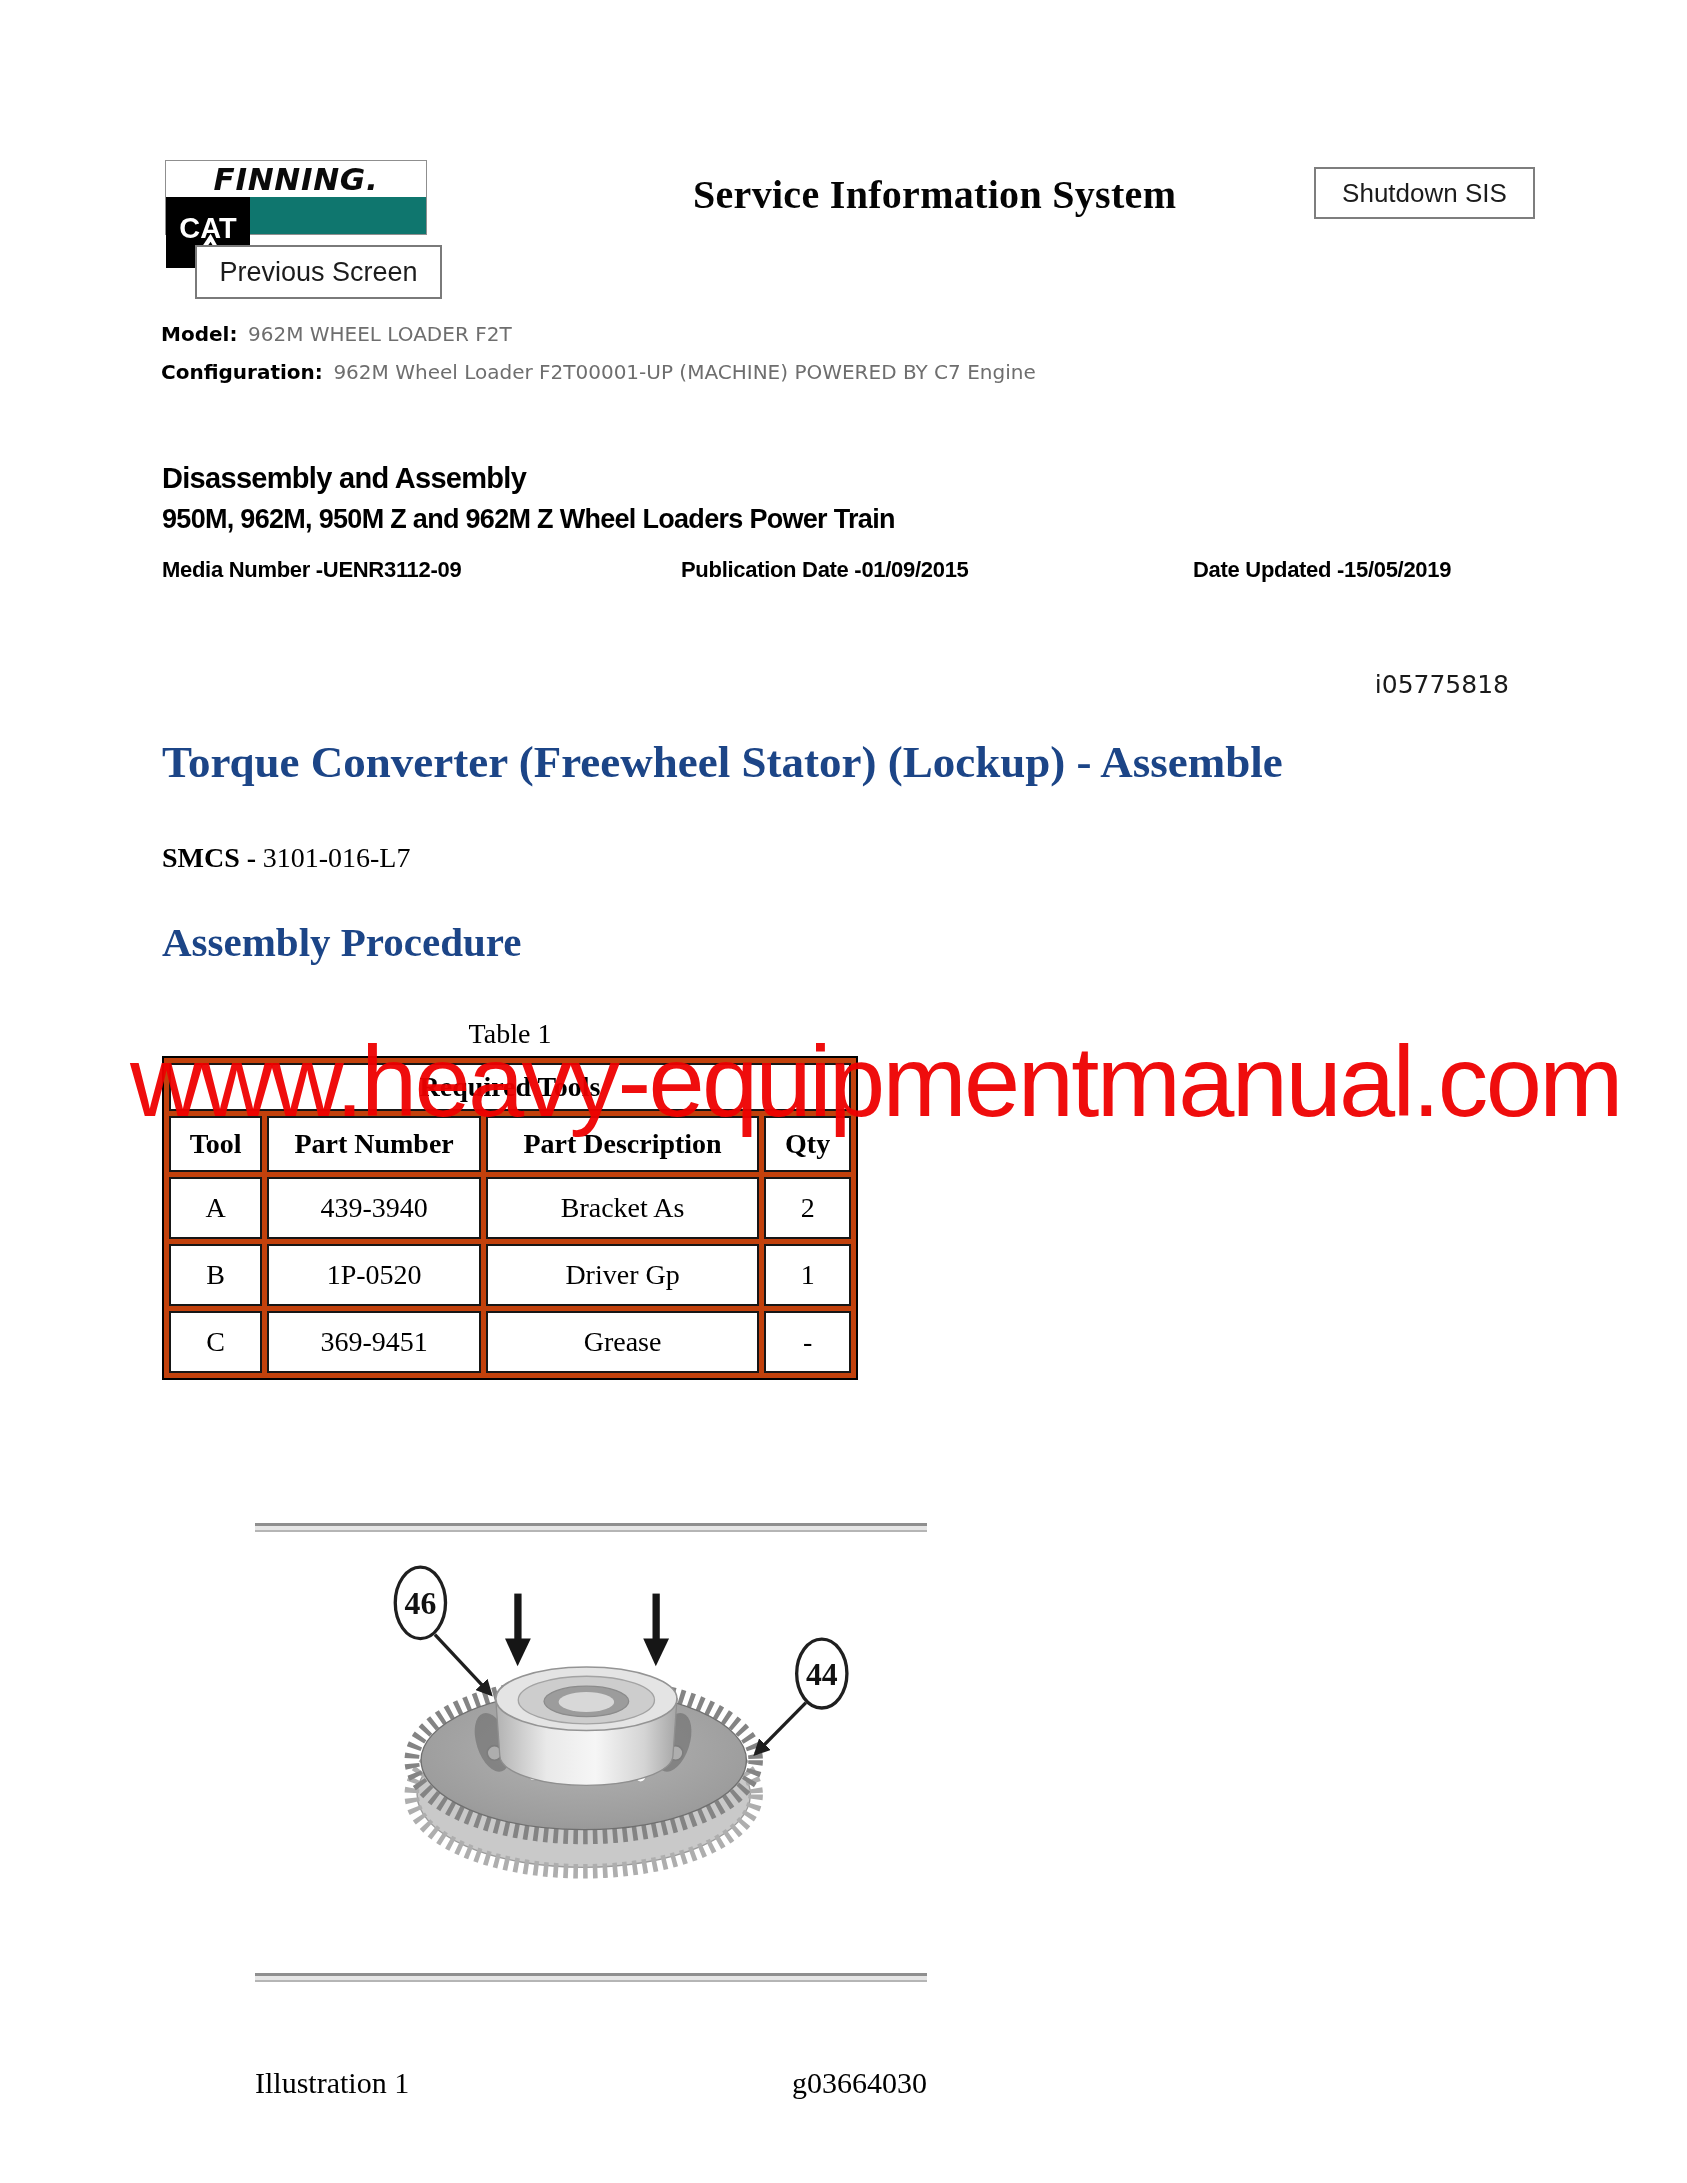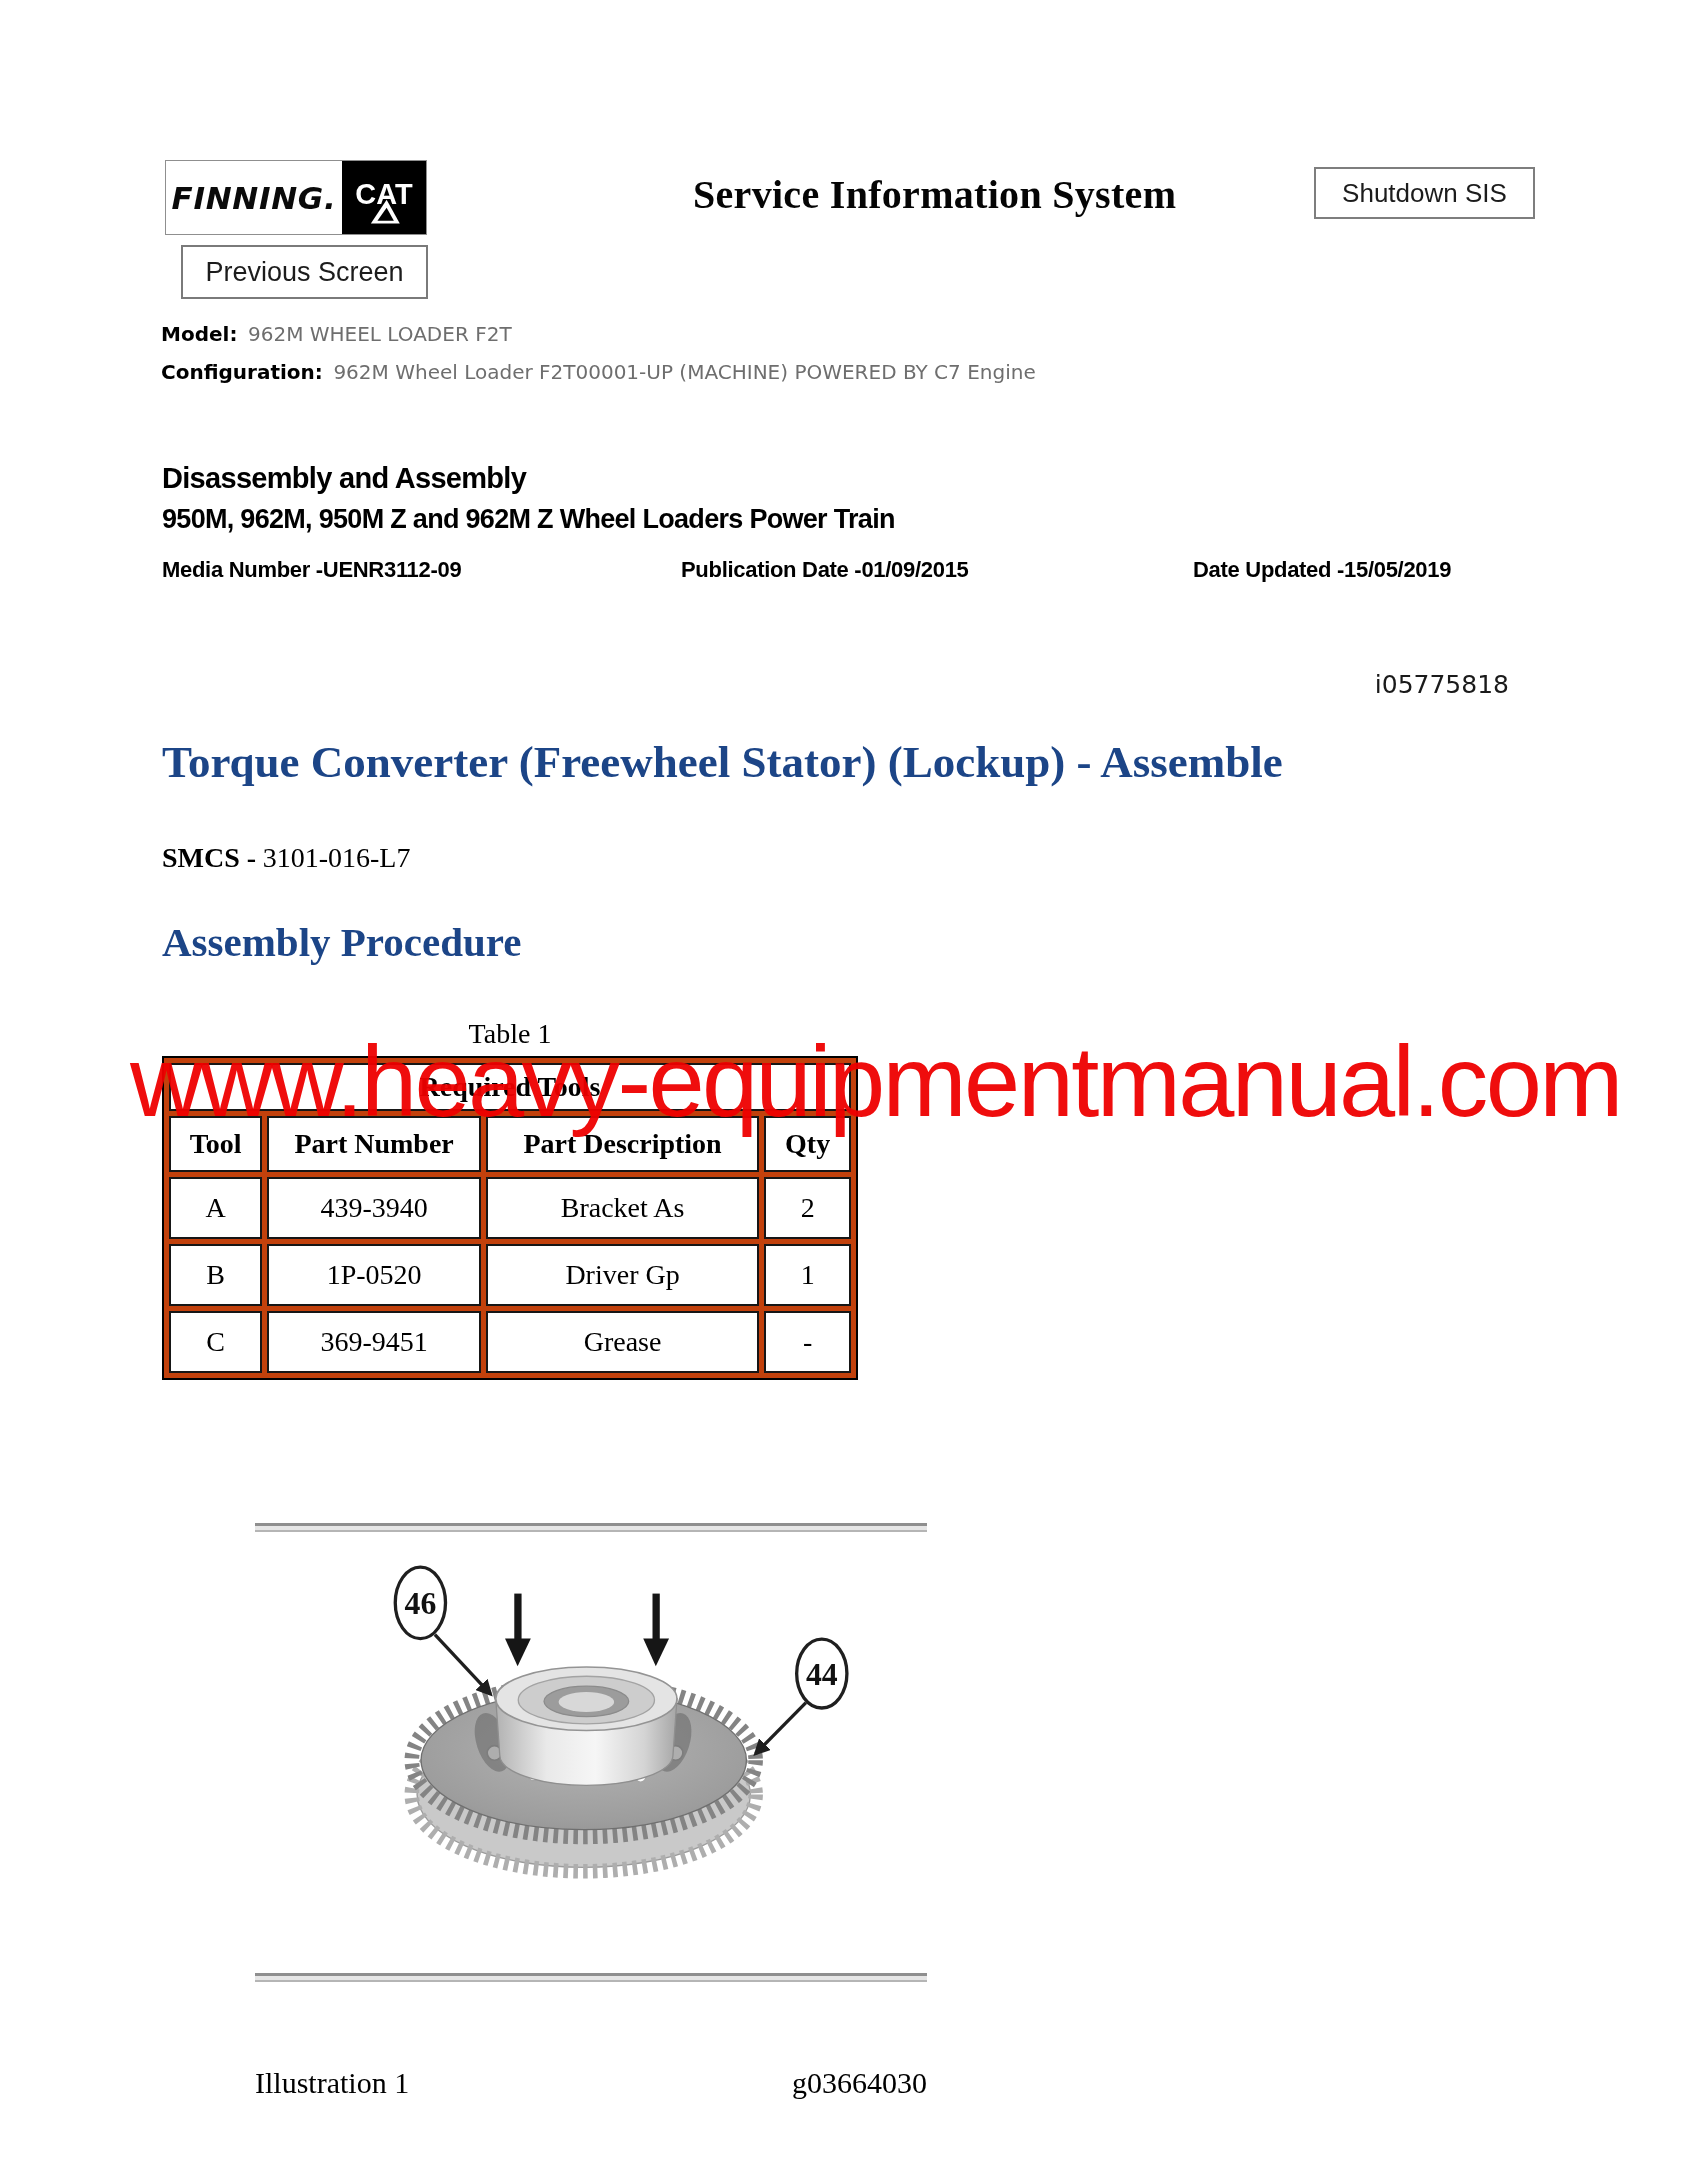--- a/index.html
+++ b/index.html
@@ -1,34 +1,34 @@
 <!DOCTYPE html>
 <html style="font-size:10.6px"><head>
 <meta charset="utf-8">
 <style>
   html,body{margin:0;padding:0;background:#ffffff;}
   .page{position:relative;width:1687px;height:2183px;background:#ffffff;overflow:hidden;
         font-family:"Liberation Serif",serif;color:#000;}
 
   
   .logo{position:absolute;left:165px;top:160px;width:262px;height:75px;display:flex;
-        border:1.3px solid #8f8f8f;box-sizing:border-box;background:#ec4899;}
+        border:1.3px solid #8f8f8f;box-sizing:border-box;background:#0f766e;flex-direction:column;}
   .logo-white{flex:1;display:flex;align-items:center;justify-content:center;background:#fff;}
   .finning-text{font-family:"DejaVu Sans",sans-serif;font-weight:bold;font-style:italic;
         font-size:31px;letter-spacing:0.7px;color:#0a0a0a;}
   .logo-black{width:84px;background:#000;display:flex;align-items:flex-end;justify-content:center;text-decoration:underline;}
 
   .sis-title{position:absolute;left:693px;top:171px;font-family:"Liberation Serif",serif;
         font-weight:bold;font-size:40px;letter-spacing:0.3px;color:#050505;white-space:nowrap;}
 
   .btn{box-sizing:border-box;display:flex;align-items:center;justify-content:center;
         font-family:"Liberation Sans",sans-serif;color:#1c1c1c;background:#fff;cursor:pointer;margin-left:16px;}
   .btn-shutdown{position:absolute;left:1298px;top:167px;width:221px;height:52px;
         border:2px solid #7e7e7e;font-size:26px;}
-  .btn-prev{position:absolute;left:165px;top:245px;width:247px;height:54px;
+  .btn-prev{position:absolute;left:179px;top:245px;width:247px;height:54px;
         border:2px solid #7a7a7a;font-size:27px;}
 
   
   .product-block{position:absolute;left:161px;top:322px;font-family:"DejaVu Sans",sans-serif;
         font-size:20px;}
   .pi-row{margin-bottom:14px;white-space:nowrap;}
   .pi-arrow{color:#4a4a4a;font-size:14.6px;margin-right:2.6px;vertical-align:1.3px;}
   .pi-label{font-weight:bold;color:#000;margin-right:10.6px;}
   .pi-value{color:#6e6e6e;}
 

